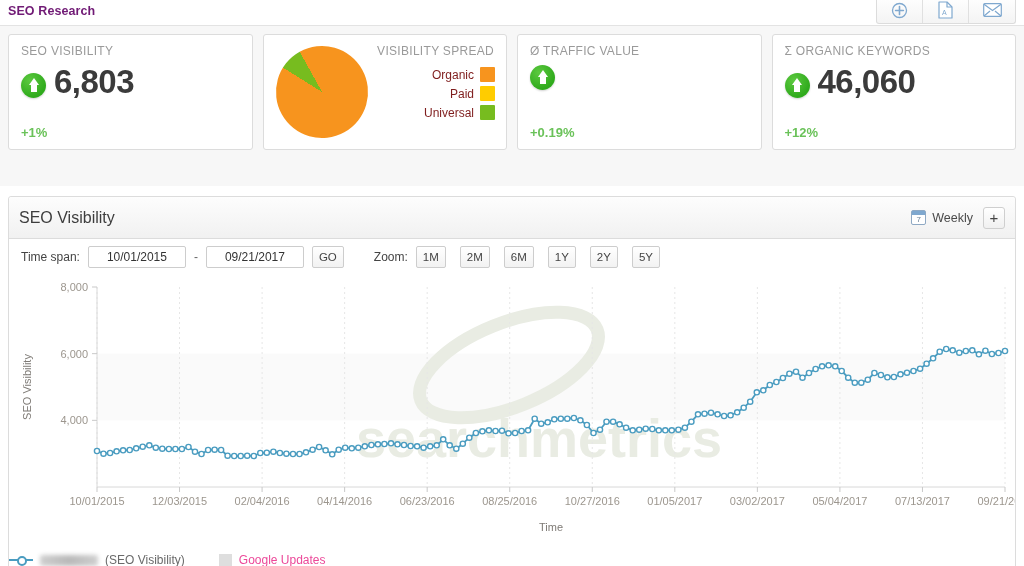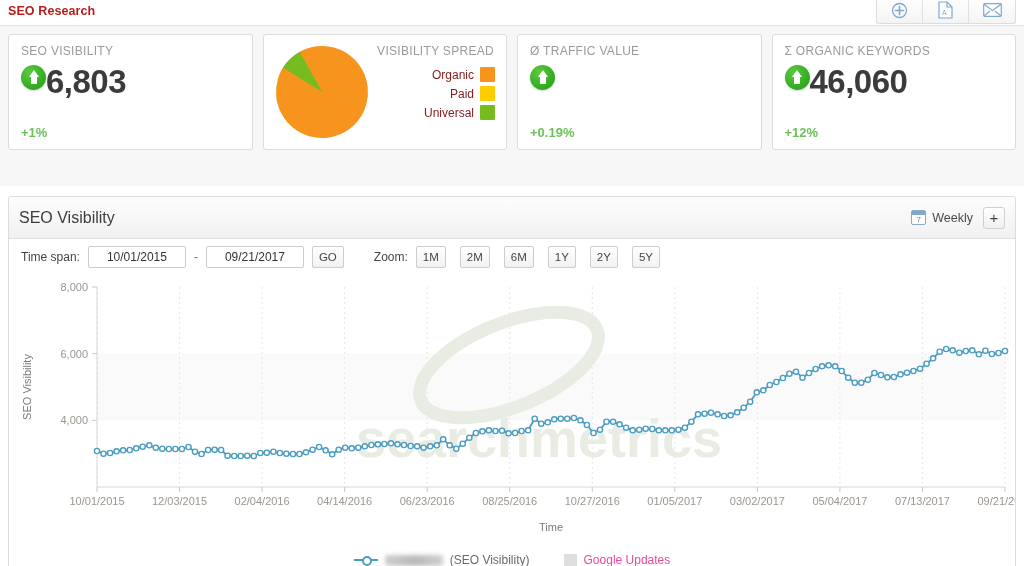--- a/index.html
+++ b/index.html
@@ -18,21 +18,21 @@
     position: relative;
     height: 26px;
     background: #ffffff;
     border-bottom: 1px solid #e3e3e3;
   }
   .page-title {
     position: absolute;
     left: 8px; top: 4px;
     font-size: 12.5px;
     font-weight: bold;
-    color: #b91c1c;
+    color: #701a75;
     letter-spacing: .1px;
   }
   .topbar-actions {
     position: absolute;
     right: 8px; top: -4px;
     display: flex;
     height: 28px;
     border: 1px solid #dcdcdc;
     border-top: none;
     border-radius: 0 0 3px 3px;
@@ -69,22 +69,22 @@
     left: 12px; top: 9px;
     font-size: 12px;
     color: #9a9a9a;
     letter-spacing: .3px;
   }
   .card .card-label.right { left: auto; right: 12px; }
   .card-value {
     position: absolute;
     left: 12px; top: 30px;
     display: flex;
-    align-items: flex-start;
-    gap: 0;
+    align-items: flex-end;
+    gap: 8px;
   }
   .arrow-up {
     width: 25px; height: 25px;
     border-radius: 50%;
     background: radial-gradient(circle at 35% 30%, #5cc93f, #2faa1c 70%);
     box-shadow: 0 1px 2px rgba(0,0,0,.18);
     position: relative;
     flex: 0 0 auto;
   }
   .arrow-up::before {
@@ -273,21 +273,21 @@
     font-size: 54px;
     font-weight: bold;
     fill: #e9ece3;
   }
 
   .chart-legend {
     position: absolute;
     left: 0; right: 0;
     bottom: 4px;
     display: flex;
-    justify-content: center;
+    justify-content: flex-start;
     align-items: center;
     gap: 34px;
     font-size: 12px;
     color: #6a6a6a;
   }
   .legend-item { display: flex; align-items: center; gap: 7px; cursor: pointer; }
   .legend-line {
     width: 24px; height: 2px;
     background: #4a9cc0;
     position: relative;

